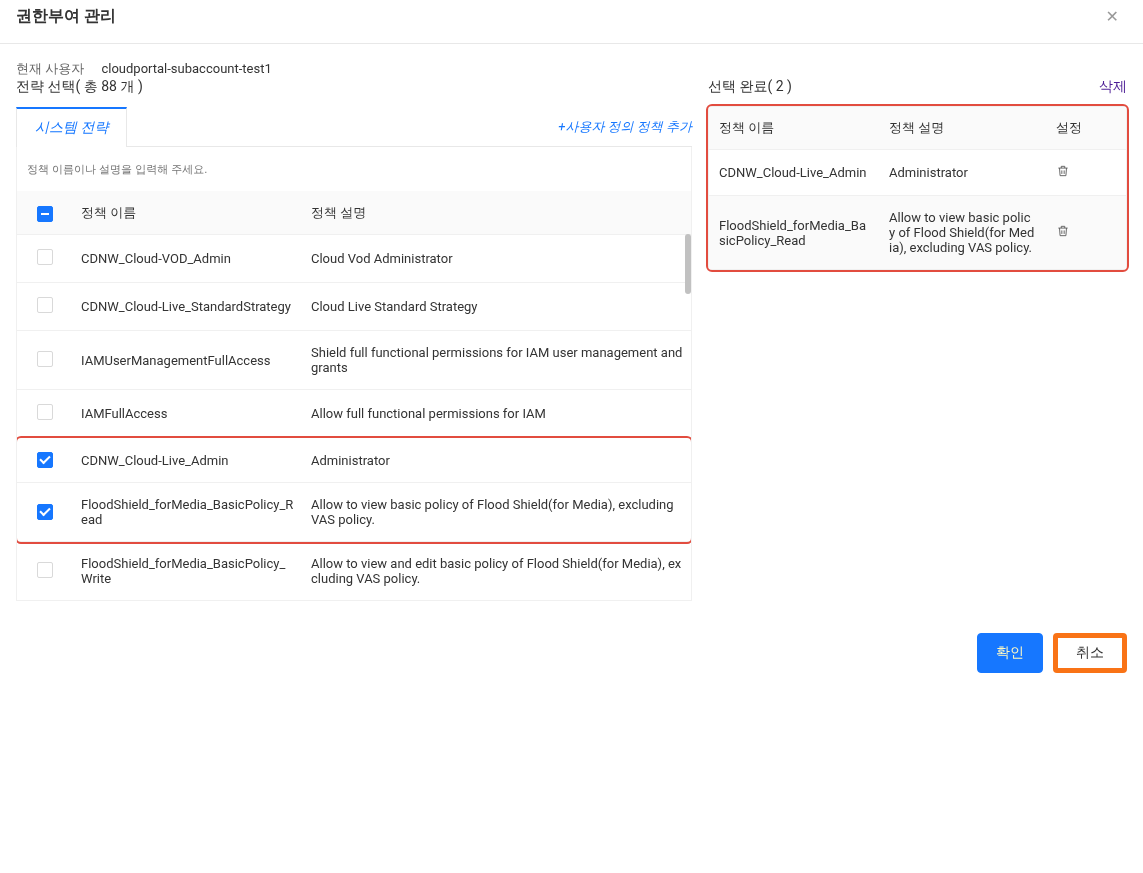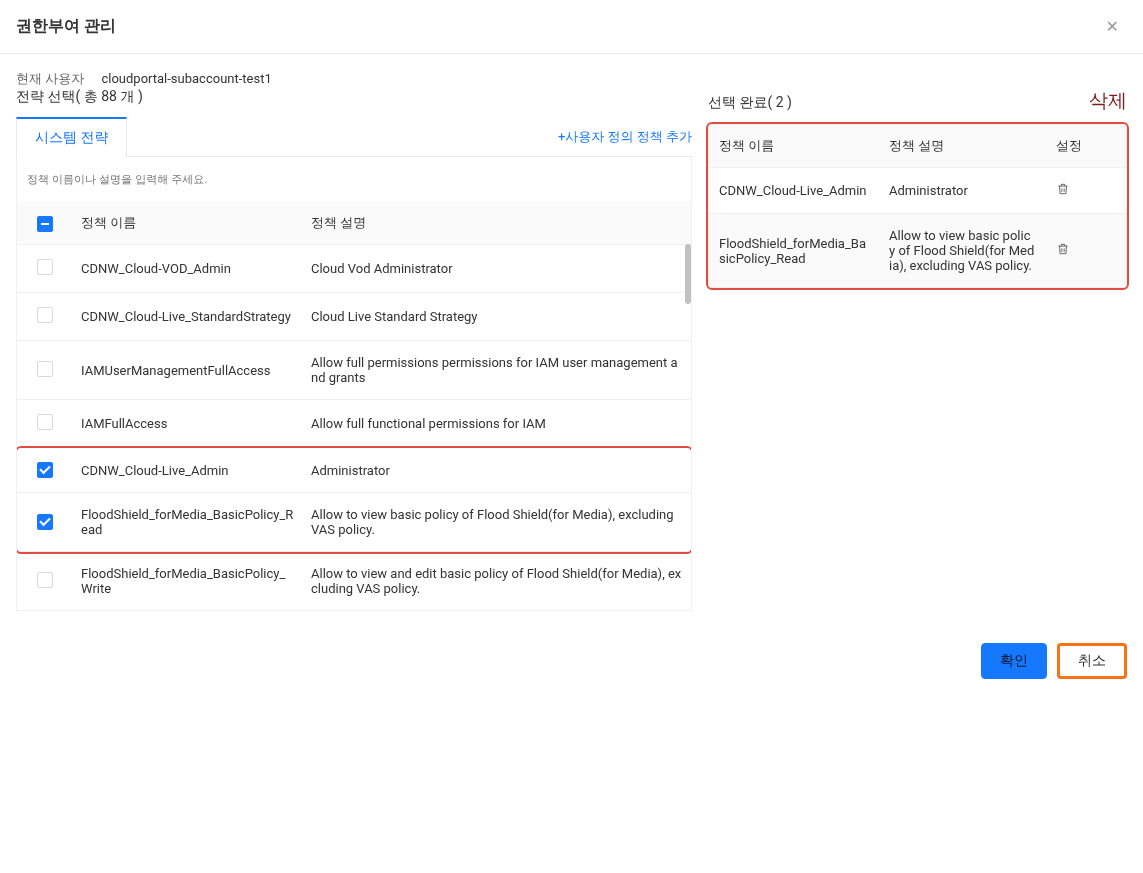--- a/index.html
+++ b/index.html
@@ -9,21 +9,21 @@
     color: #333;
     background: #fff;
     width: 1143px;
     margin: 0 auto;
   }
   .modal { padding: 0; }
   .modal-header {
     display: flex;
     justify-content: space-between;
     align-items: center;
-    padding: 16px 24px 16px 16px;
+    padding: 6px 24px 16px 16px;
     border-bottom: 1px solid #e8e8e8;
   }
   .modal-title { font-size: 16px; font-weight: 600; }
   .close-btn { cursor: pointer; color: #999; font-size: 16px; background: none; border: none; }
   .modal-body { padding: 16px; }
   .info-banner {
     background: #fffbe6;
     border: 1px solid #ffe58f;
     border-radius: 2px;
     padding: 10px 14px;
@@ -40,27 +40,28 @@
   .left-col { flex: 0 0 676px; }
   .right-col { flex: 1; }
   .panel-title-row {
     display: flex;
     justify-content: space-between;
     align-items: baseline;
     margin-bottom: 10px;
     font-size: 14px;
   }
   .panel-title { color: #333; }
-  .delete-link { color: #7f1d1d; cursor: pointer; font-size: 19px; }
+  .delete-link { color: #4c1d95; cursor: pointer; font-size: 14px; }
   .tabs-row {
     display: flex;
     align-items: flex-end;
     justify-content: space-between;
     border-bottom: 1px solid #e8e8e8;
     position: relative;
+    font-style: italic;
   }
   .tabs { display: flex; }
   .tab {
     padding: 10px 18px;
     cursor: pointer;
     color: #333;
     border: 1px solid transparent;
     border-bottom: none;
     position: relative;
     bottom: -1px;
@@ -180,22 +181,22 @@
     justify-content: flex-end;
     gap: 10px;
     padding: 16px;
   }
   .btn {
     padding: 6px 18px;
     font-size: 14px;
     border-radius: 4px;
     cursor: pointer;
   }
-  .btn-primary { background: #1677ff; color: #0f172a; border: 1px solid #1677ff; }
-  .btn-default { background: #fff; color: #333; border: 3px solid #f97316; }
+  .btn-primary { background: #1677ff; color: #fef9c3; border: 1px solid #1677ff; }
+  .btn-default { background: #fff; color: #333; border: 5px solid #f97316; }
 </style>
 </head>
 <body>
 
 <div class="modal">
   <div class="modal-header">
     <div class="modal-title">권한부여 관리</div>
     <button class="close-btn">✕</button>
   </div>
 
@@ -246,21 +247,21 @@
                     <td>Cloud Vod Administrator</td>
                   </tr>
                   <tr>
                     <td class="cb"><span class="cbx"></span></td>
                     <td class="pname">CDNW_Cloud-Live_StandardStrategy</td>
                     <td>Cloud Live Standard Strategy</td>
                   </tr>
                   <tr>
                     <td class="cb"><span class="cbx"></span></td>
                     <td class="pname">IAMUserManagementFullAccess</td>
-                    <td>Allow full permissions permissions for IAM user management and grants</td>
+                    <td>Shield full functional permissions for IAM user management and grants</td>
                   </tr>
                   <tr>
                     <td class="cb"><span class="cbx"></span></td>
                     <td class="pname">IAMFullAccess</td>
                     <td>Allow full functional permissions for IAM</td>
                   </tr>
                 </tbody>
             <tbody class="highlight-group">
                   <tr>
                     <td class="cb"><span class="cbx checked"></span></td>

